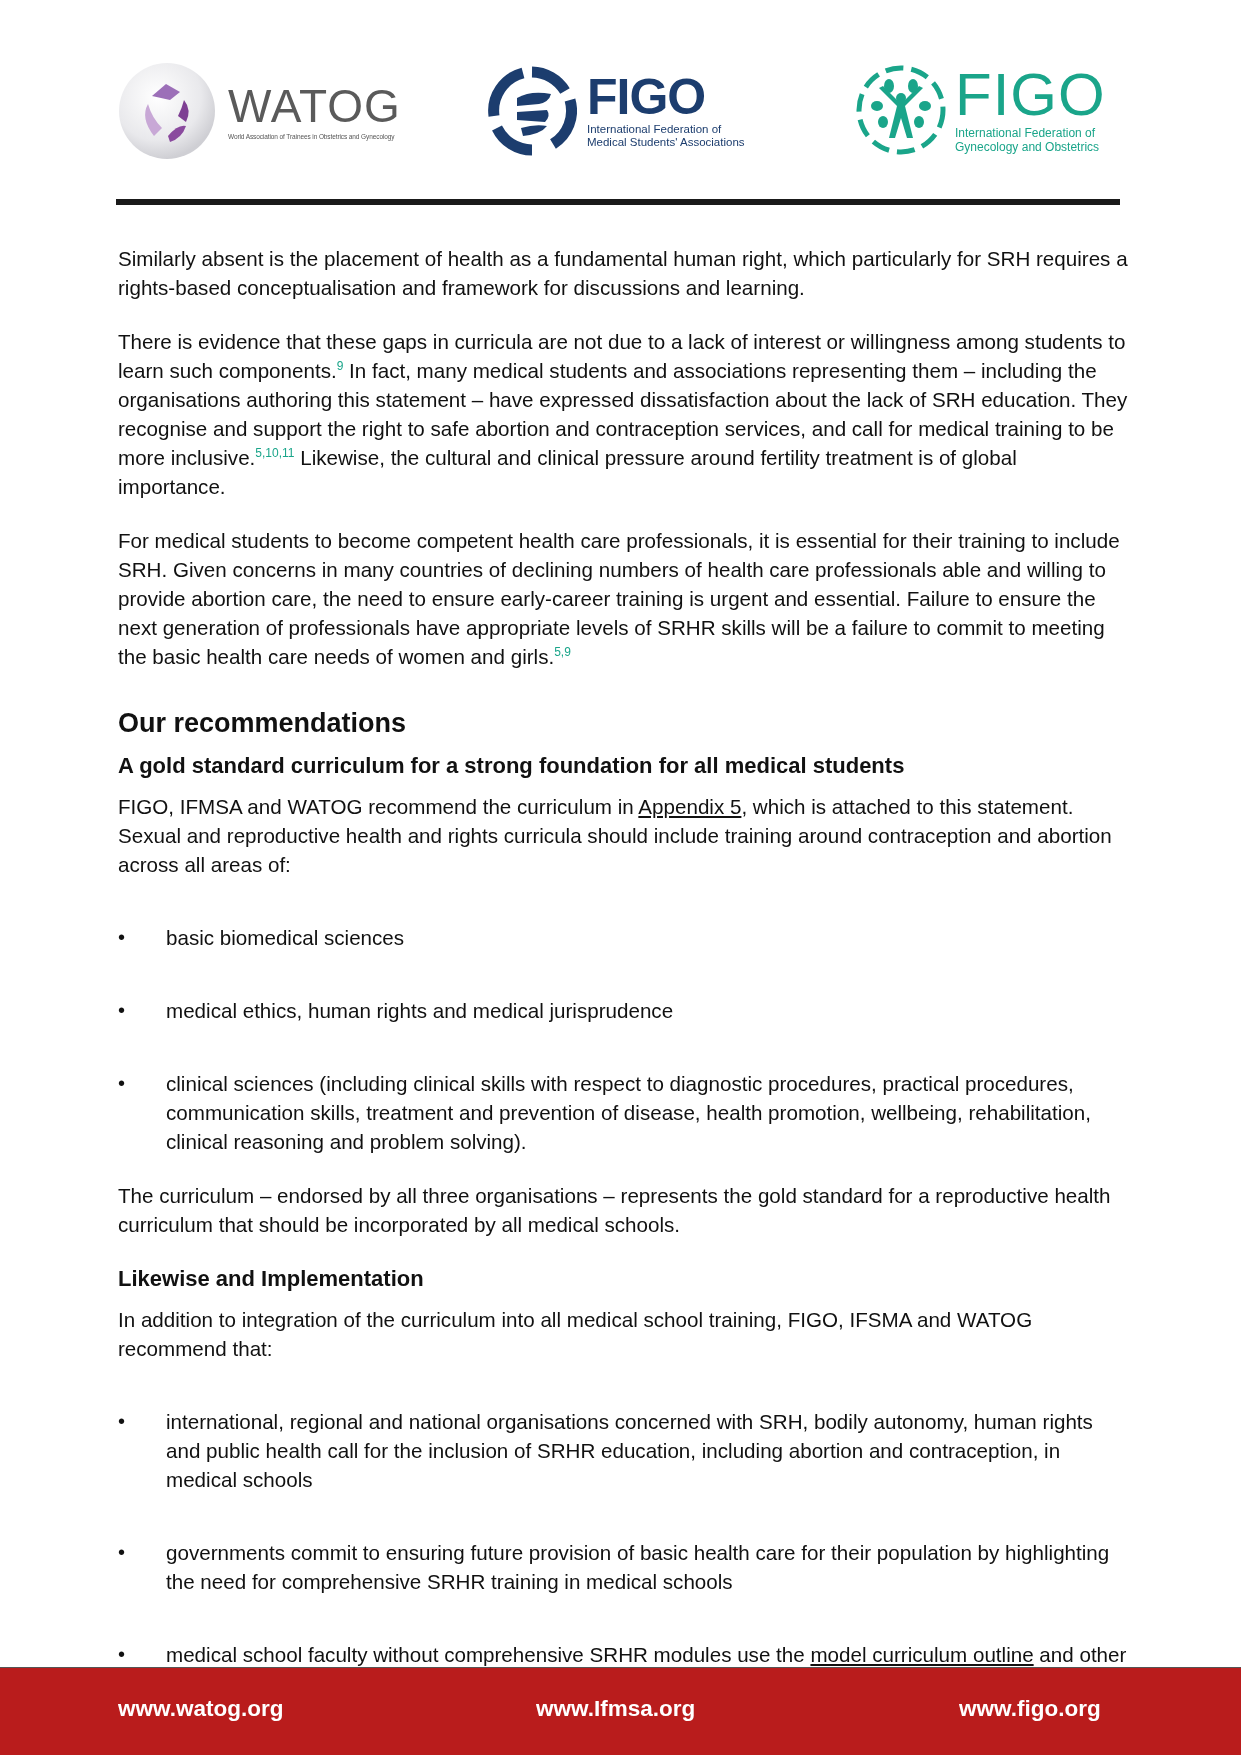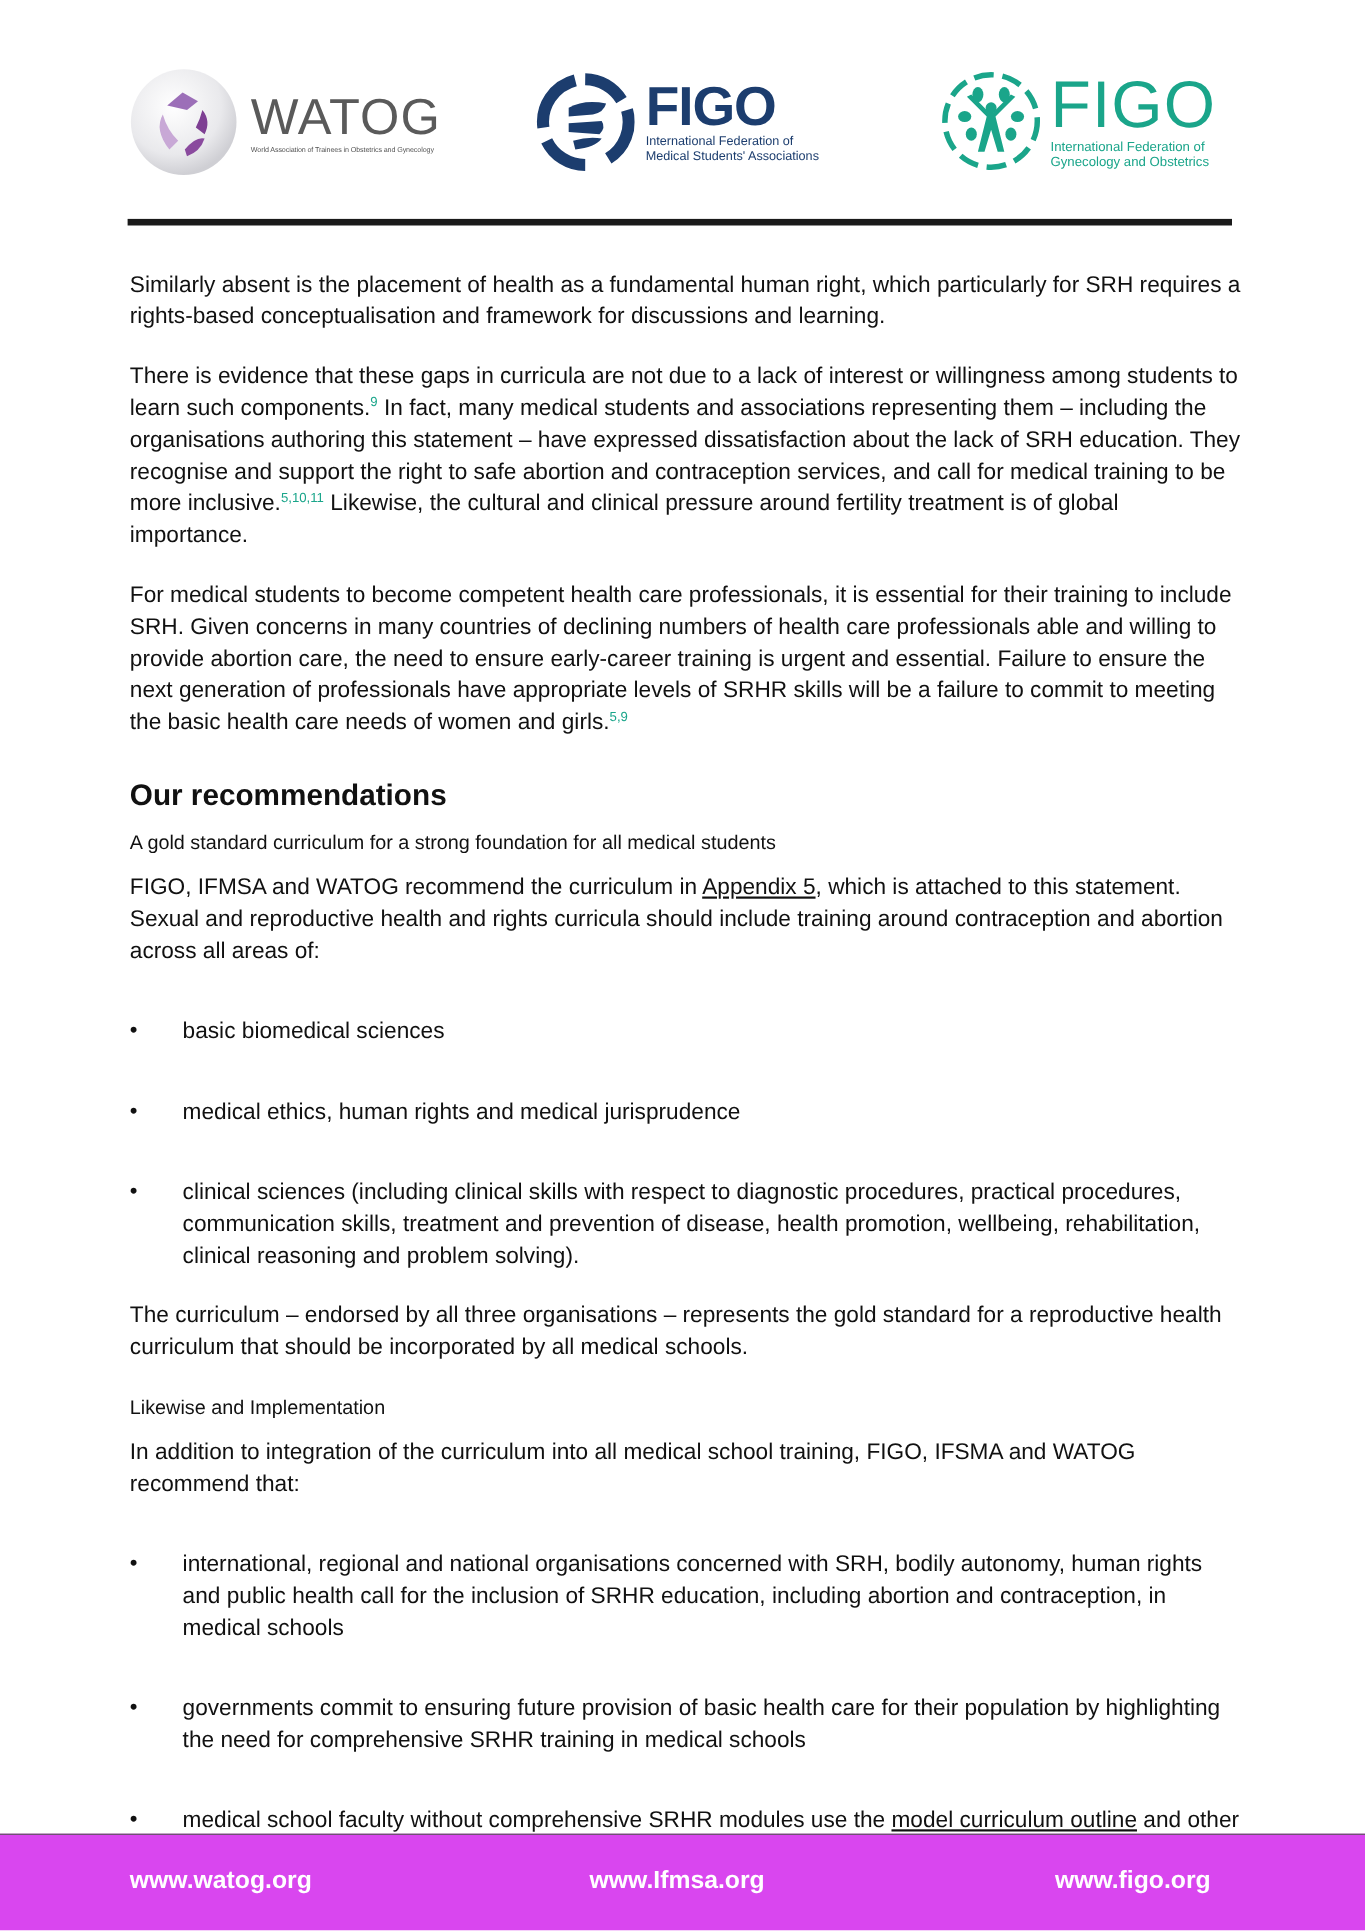--- a/index.html
+++ b/index.html
@@ -25,28 +25,28 @@
   .figo-sub { font-size: 12px; color: #1aa58a; line-height: 14px; margin-top: 2px; }
 
   .header-rule { position: absolute; left: 116px; top: 199px; width: 1004px; height: 6px; background: #1a1a1a; }
 
   .content { position: absolute; left: 118px; top: 244px; width: 1010px; font-size: 20.6px; line-height: 29px; }
   .content p { margin-bottom: 25px; }
   .sup { color: #1aa58a; font-size: 12px; vertical-align: super; line-height: 0; }
   .link { text-decoration: underline; color: #111; cursor: pointer; }
 
   h2.section { font-size: 27px; font-weight: bold; line-height: 32px; margin-top: 36px; margin-bottom: 12px; }
-  h3.sub { font-size: 18px; font-weight: normal; line-height: 30px; margin-bottom: 11px; }
+  h3.sub { font-size: 22px; font-weight: bold; line-height: 30px; margin-bottom: 11px; }
   h3.sub2 { margin-top: 0; }
 
   ul.bullets { list-style: none; margin-bottom: 25px; }
   ul.bullets li { position: relative; padding-left: 48px; margin-top: 44px; }
   ul.bullets li::before { content: "\2022"; position: absolute; left: 0; top: 0; font-size: 20px; }
 
-  .footer { position: absolute; left: 0; top: 1667px; width: 1241px; height: 88px; background: #d946ef; border-top: 1px solid #555; }
+  .footer { position: absolute; left: 0; top: 1667px; width: 1241px; height: 88px; background: #b91c1c; border-top: 1px solid #555; }
   .footer-link { position: absolute; top: 28px; color: #ffffff; font-weight: bold; font-size: 22.5px; }
   .fl1 { left: 118px; }
   .fl2 { left: 536px; }
   .fl3 { left: 959px; text-align: center; }
 </style>
 </head>
 <body>
 
 <div class="header">
 

